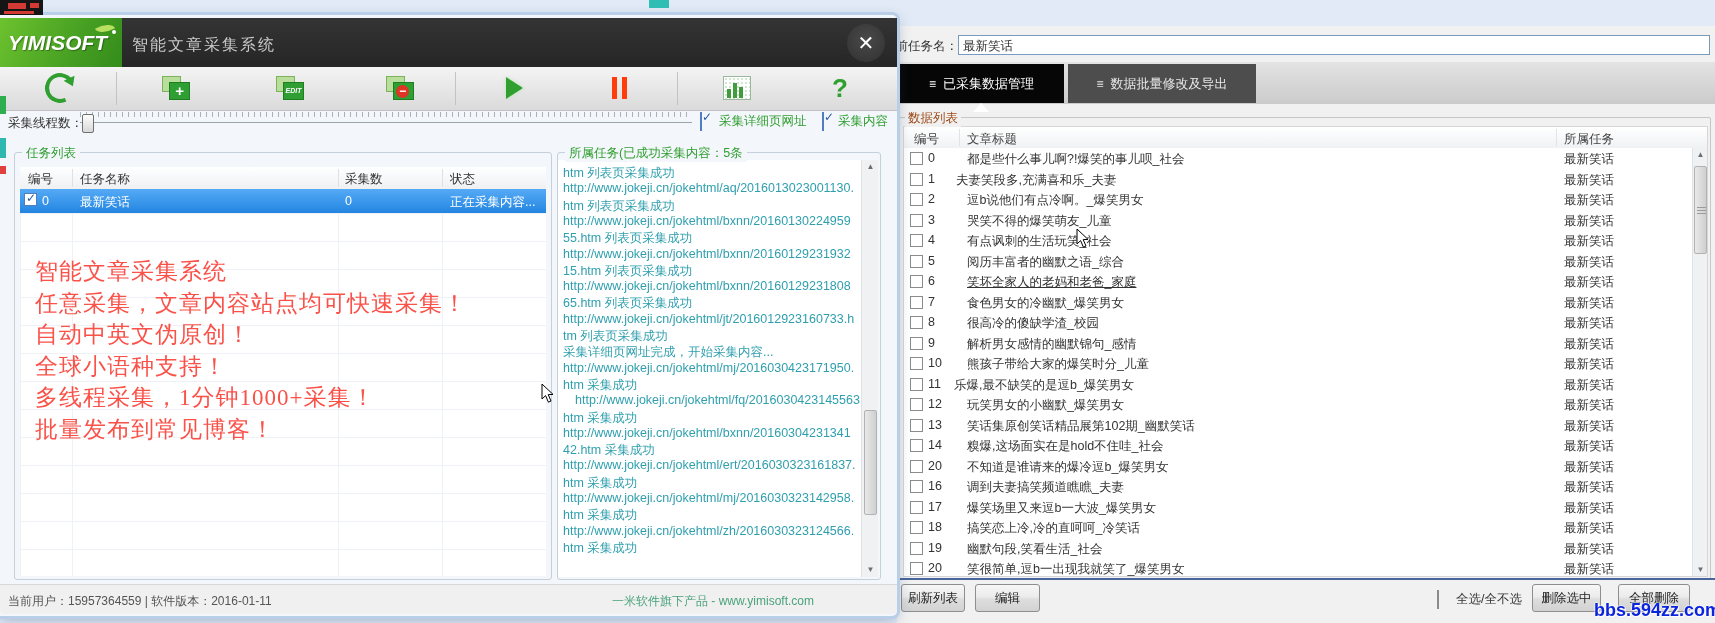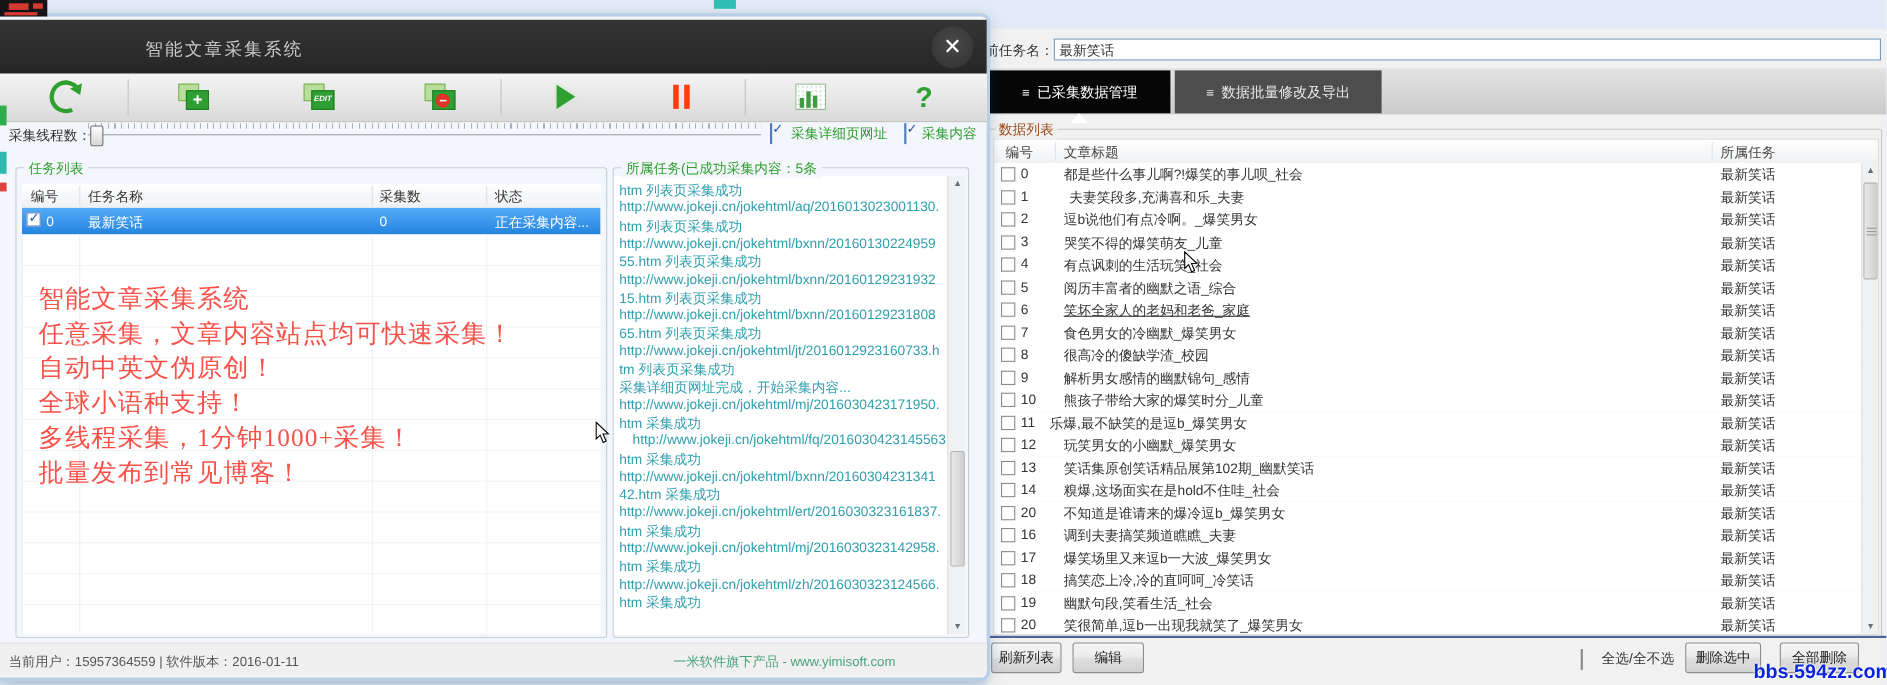--- a/index.html
+++ b/index.html
@@ -178,21 +178,21 @@
     <div id="r-rows">
         <div class="rrow" style="top: 21px;">
           <span class="cbox cbx" style="left: 6px; position: absolute;"></span>
           <span style="left: 24px;">0</span>
           <span style="left: 63px;">都是些什么事儿啊?!爆笑的事儿呗_社会</span>
           <span style="left: 660px;">最新笑话</span>
         </div>
         <div class="rrow" style="top: 41.5px;">
           <span class="cbox cbx" style="left: 6px; position: absolute;"></span>
           <span style="left: 24px;">1</span>
-          <span style="left: 68px; font-family: Liberation Serif, serif;">夫妻笑段多,充满喜和乐_夫妻</span>
+          <span style="left: 52px;">夫妻笑段多,充满喜和乐_夫妻</span>
           <span style="left: 660px;">最新笑话</span>
         </div>
         <div class="rrow" style="top: 62px;">
           <span class="cbox cbx" style="left: 6px; position: absolute;"></span>
           <span style="left: 24px;">2</span>
           <span style="left: 63px;">逗b说他们有点冷啊。_爆笑男女</span>
           <span style="left: 660px;">最新笑话</span>
         </div>
         <div class="rrow" style="top: 82.5px;">
           <span class="cbox cbx" style="left: 6px; position: absolute;"></span>
@@ -323,20 +323,25 @@
   <span class="abs cbox" style="left:540px;top:591px;"></span>
   <span class="abs" style="left:559px;top:591px;color:#333;font-size:12.5px;">全选/全不选</span>
   <div class="win7-btn" style="left:635px;top:584px;width:69px;">删除选中</div>
   <div class="win7-btn" style="left:721px;top:584px;width:72px;">全部删除</div>
 
   <div class="abs watermark">bbs.594zz.com</div>
 </div>
 
 <div class="abs lwin">
   <div class="abs l-titlebar">
+    <div class="abs l-logo">
+      <span class="wordmark">YIMISOFT</span>
+      <span class="swoosh"></span>
+      <span class="swoosh-dot"></span>
+    </div>
     <span class="abs l-title">智能文章采集系统</span>
     <div class="abs l-close"><span>✕</span></div>
   </div>
 
   <div class="abs l-toolbar"></div>
   <div class="abs tool" style="left:38px;">
       <span class="ic-refresh"></span>
     </div>
   <div class="abs tsep" style="left:116px;"></div>
   <div class="abs tool" style="left:154px;">

